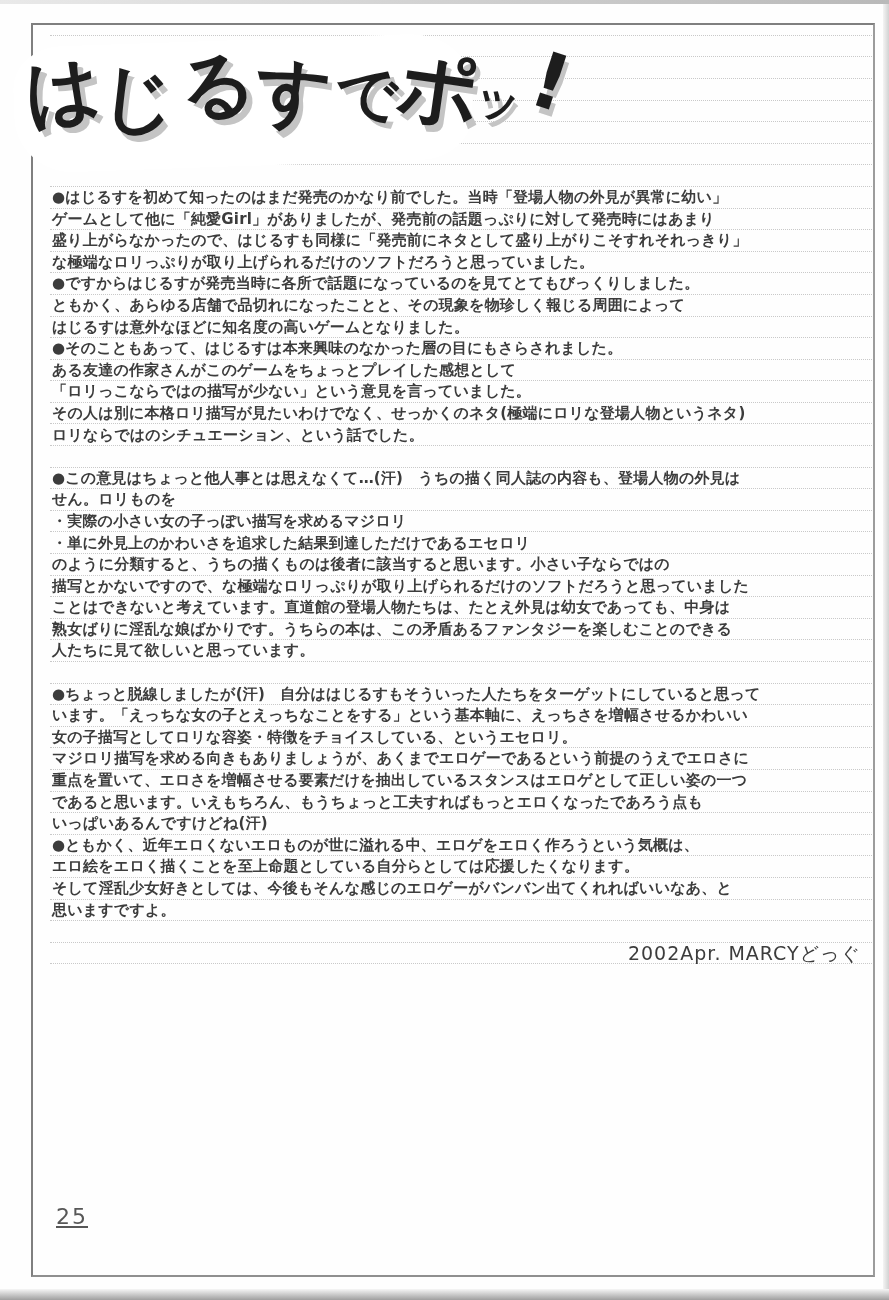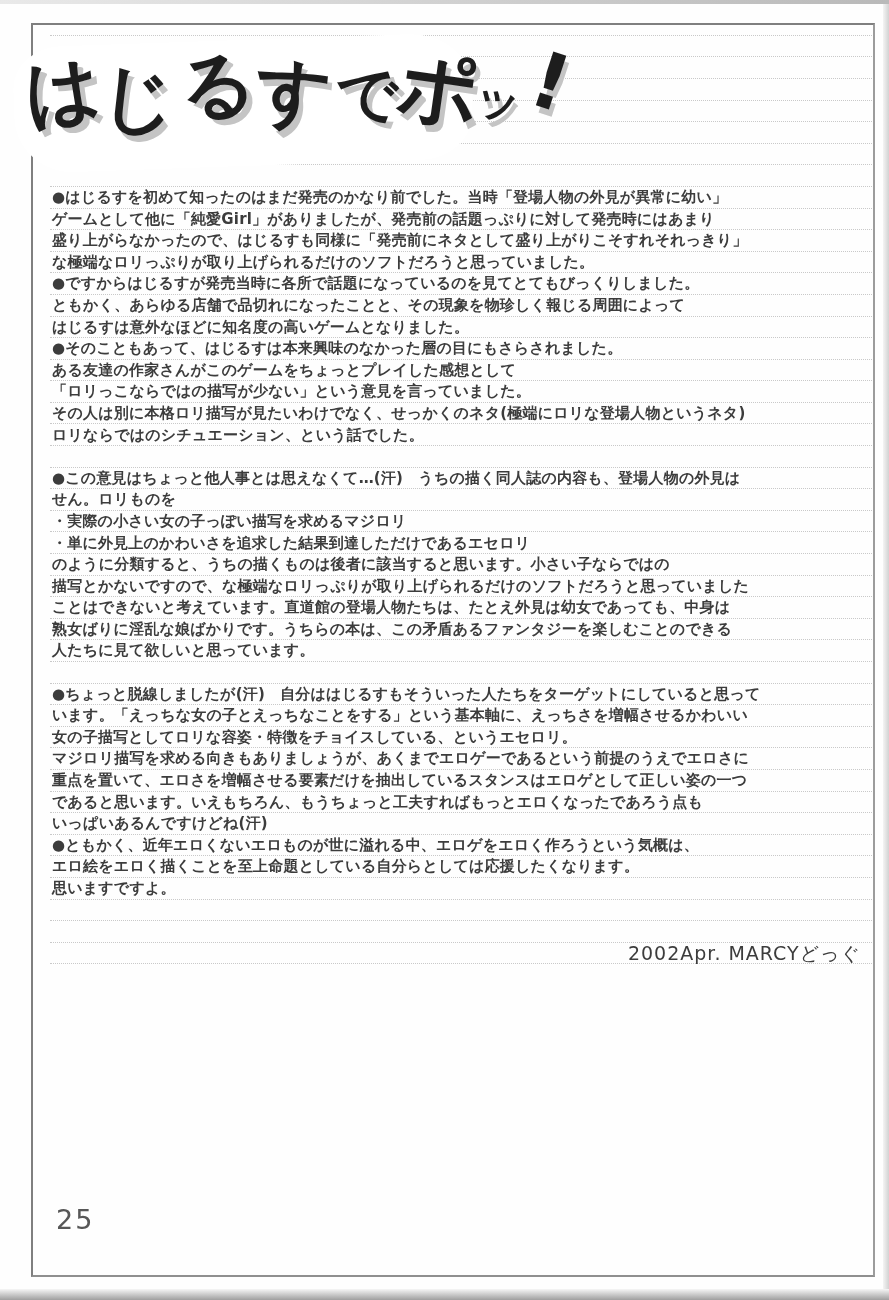--- a/index.html
+++ b/index.html
@@ -44,21 +44,21 @@
   
   .text-block{position:absolute;left:52px;top:187px;width:812px;z-index:3;}
   .text-line{height:21.6px;line-height:21.6px;font-size:15px;color:#3c3c3c;
     letter-spacing:0.2px;white-space:nowrap;font-weight:bold;}
   .text-line.blank{height:21.6px;}
 
   .signature{position:absolute;right:28px;top:941px;z-index:3;
     font-size:19px;color:#3c3c3c;letter-spacing:1px;}
 
   .page-number{position:absolute;left:56px;top:1204px;z-index:3;
-    font-size:27px;color:#575757;letter-spacing:2px;}
+    font-size:22px;color:#575757;letter-spacing:2px;text-decoration:underline;}
 </style>
 </head>
 <body>
 
 <div class="page">
   <div class="frame"></div>
 
   <div class="ruling" id="ruling">
       <div class="rule-row"></div>
       <div class="rule-row"></div>
@@ -146,20 +146,21 @@
       <div class="text-line blank"></div>
       <div class="text-line">●ちょっと脱線しましたが(汗)　自分ははじるすもそういった人たちをターゲットにしていると思って</div>
       <div class="text-line">います。「えっちな女の子とえっちなことをする」という基本軸に、えっちさを増幅させるかわいい</div>
       <div class="text-line">女の子描写としてロリな容姿・特徴をチョイスしている、というエセロリ。</div>
       <div class="text-line">マジロリ描写を求める向きもありましょうが、あくまでエロゲーであるという前提のうえでエロさに</div>
       <div class="text-line">重点を置いて、エロさを増幅させる要素だけを抽出しているスタンスはエロゲとして正しい姿の一つ</div>
       <div class="text-line">であると思います。いえもちろん、もうちょっと工夫すればもっとエロくなったであろう点も</div>
       <div class="text-line">いっぱいあるんですけどね(汗)</div>
       <div class="text-line">●ともかく、近年エロくないエロものが世に溢れる中、エロゲをエロく作ろうという気概は、</div>
       <div class="text-line">エロ絵をエロく描くことを至上命題としている自分らとしては応援したくなります。</div>
+      <div class="text-line">そして淫乱少女好きとしては、今後もそんな感じのエロゲーがバンバン出てくれればいいなあ、と</div>
       <div class="text-line">思いますですよ。</div>
     </div>
 
   <div class="signature">2002Apr. MARCYどっぐ</div>
 
   <div class="page-number">25</div>
 
   <div class="edge-top"></div>
   <div class="edge-bottom"></div>
   <div class="edge-right"></div>

